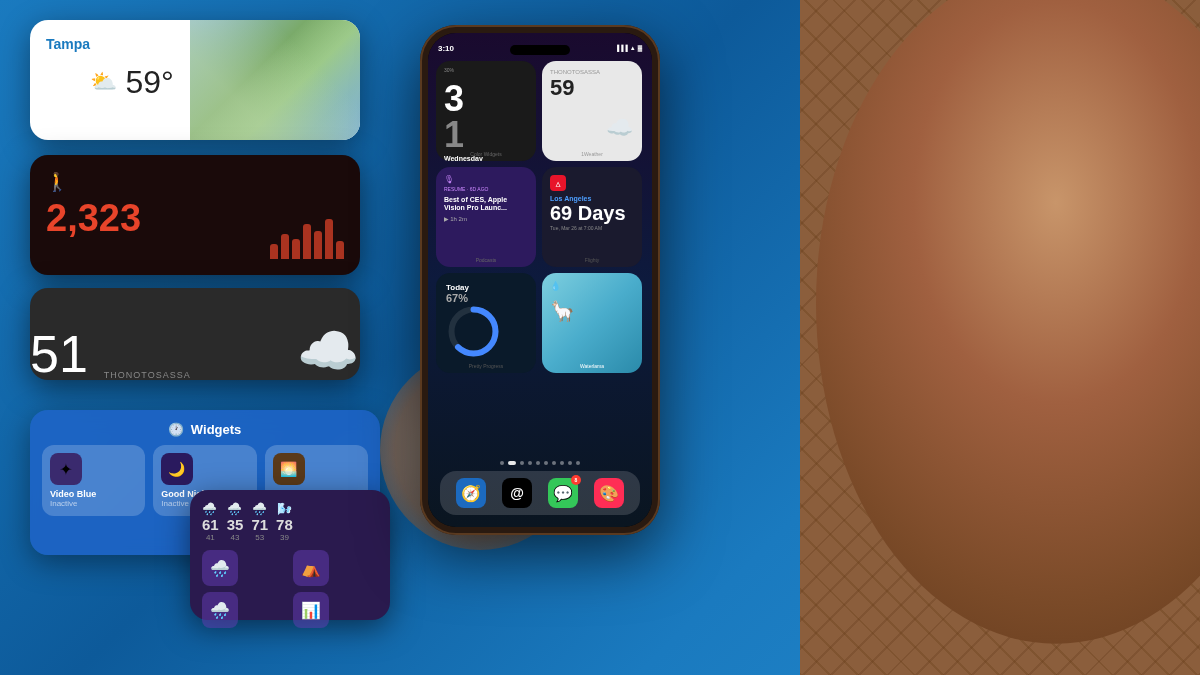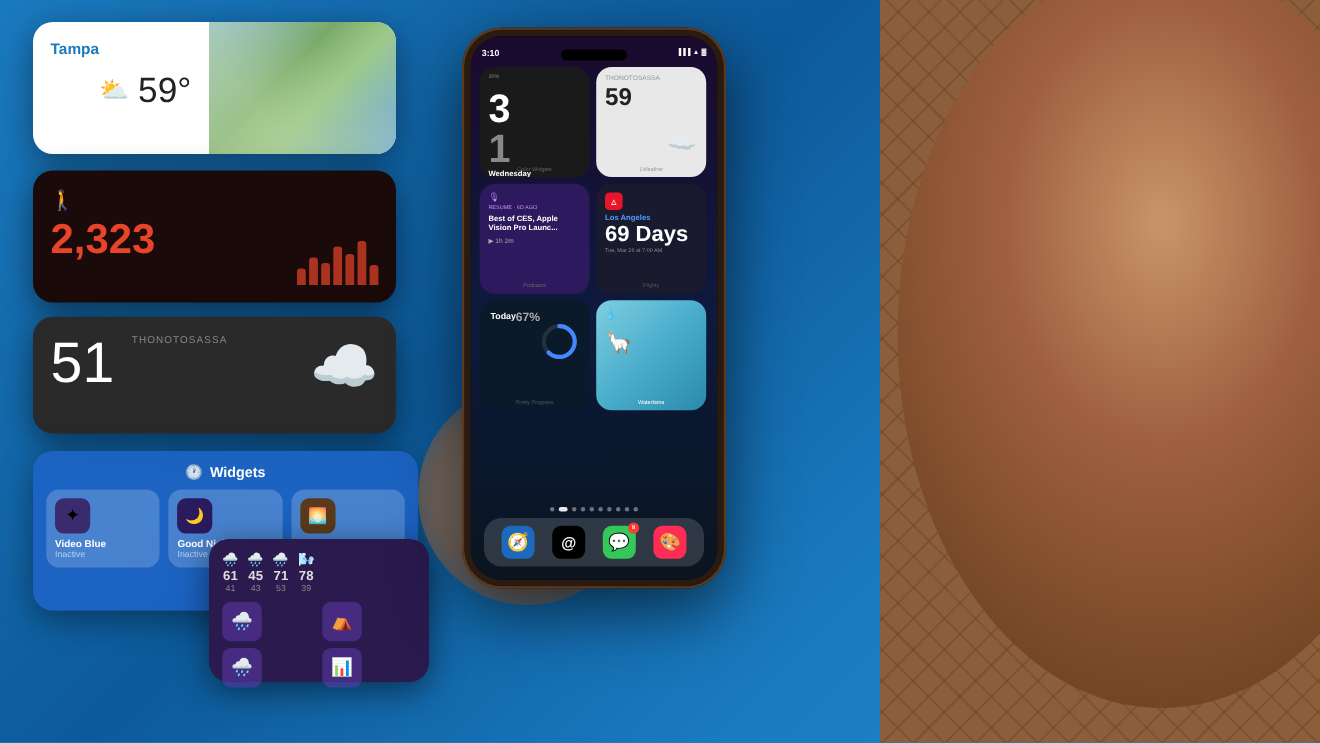--- a/index.html
+++ b/index.html
@@ -266,20 +266,21 @@
       left: 0; right: 0;
       text-align: center;
       font-size: 5px;
       color: #555;
     }
 
     
     .widget-progress {
       background: #0a1a2a;
       display: flex;
+      flex-direction: column;
       padding: 10px;
       align-items: flex-start;
     }
     .widget-progress .prog-title {
       font-size: 8px;
       font-weight: 700;
       color: #fff;
     }
     .widget-progress .prog-pct {
       font-size: 11px;
@@ -474,29 +475,29 @@
       background: #e8442a;
       opacity: 0.7;
     }
 
     
     .card-cloudy {
       position: absolute;
       left: 30px;
       top: 288px;
       width: 330px;
-      height: 106px;
+      height: 92px;
       background: #2a2a2a;
       border-radius: 18px;
-      padding: 16px;
+      padding: 0;
       box-shadow: 0 8px 30px rgba(0,0,0,0.5);
       z-index: 5;
       overflow: hidden;
       display: flex;
-      align-items: flex-start;
+      align-items: flex-end;
     }
     .card-cloudy .temp-num {
       font-size: 52px;
       font-weight: 300;
       color: #fff;
       line-height: 1;
     }
     .card-cloudy .right-info {
       margin-left: 16px;
       flex: 1;
@@ -609,21 +610,21 @@
       display: flex;
       gap: 8px;
       align-items: flex-end;
     }
     .ft-col {
       display: flex;
       flex-direction: column;
       align-items: center;
     }
     .ft-col .ft-icon { font-size: 12px; }
-    .ft-col .ft-hi { font-size: 12px; color: #ddd; font-weight: 600; }
+    .ft-col .ft-hi { font-size: 15px; color: #ddd; font-weight: 600; }
     .ft-col .ft-lo { font-size: 8px; color: #888; }
 
     
     .prog-svg {
       width: 55px;
       height: 55px;
     }
 
     
     .status-time { font-size: 8px; font-weight: 700; }
@@ -719,21 +720,21 @@
 
 <div class="card-purple">
   <div class="forecast-temps">
     <div class="ft-col">
       <span class="ft-icon">🌧️</span>
       <span class="ft-hi">61</span>
       <span class="ft-lo">41</span>
     </div>
     <div class="ft-col">
       <span class="ft-icon">🌧️</span>
-      <span class="ft-hi">45</span>
+      <span class="ft-hi">35</span>
       <span class="ft-lo">43</span>
     </div>
     <div class="ft-col">
       <span class="ft-icon">🌧️</span>
       <span class="ft-hi">71</span>
       <span class="ft-lo">53</span>
     </div>
     <div class="ft-col">
       <span class="ft-icon">🌬️</span>
       <span class="ft-hi">78</span>

